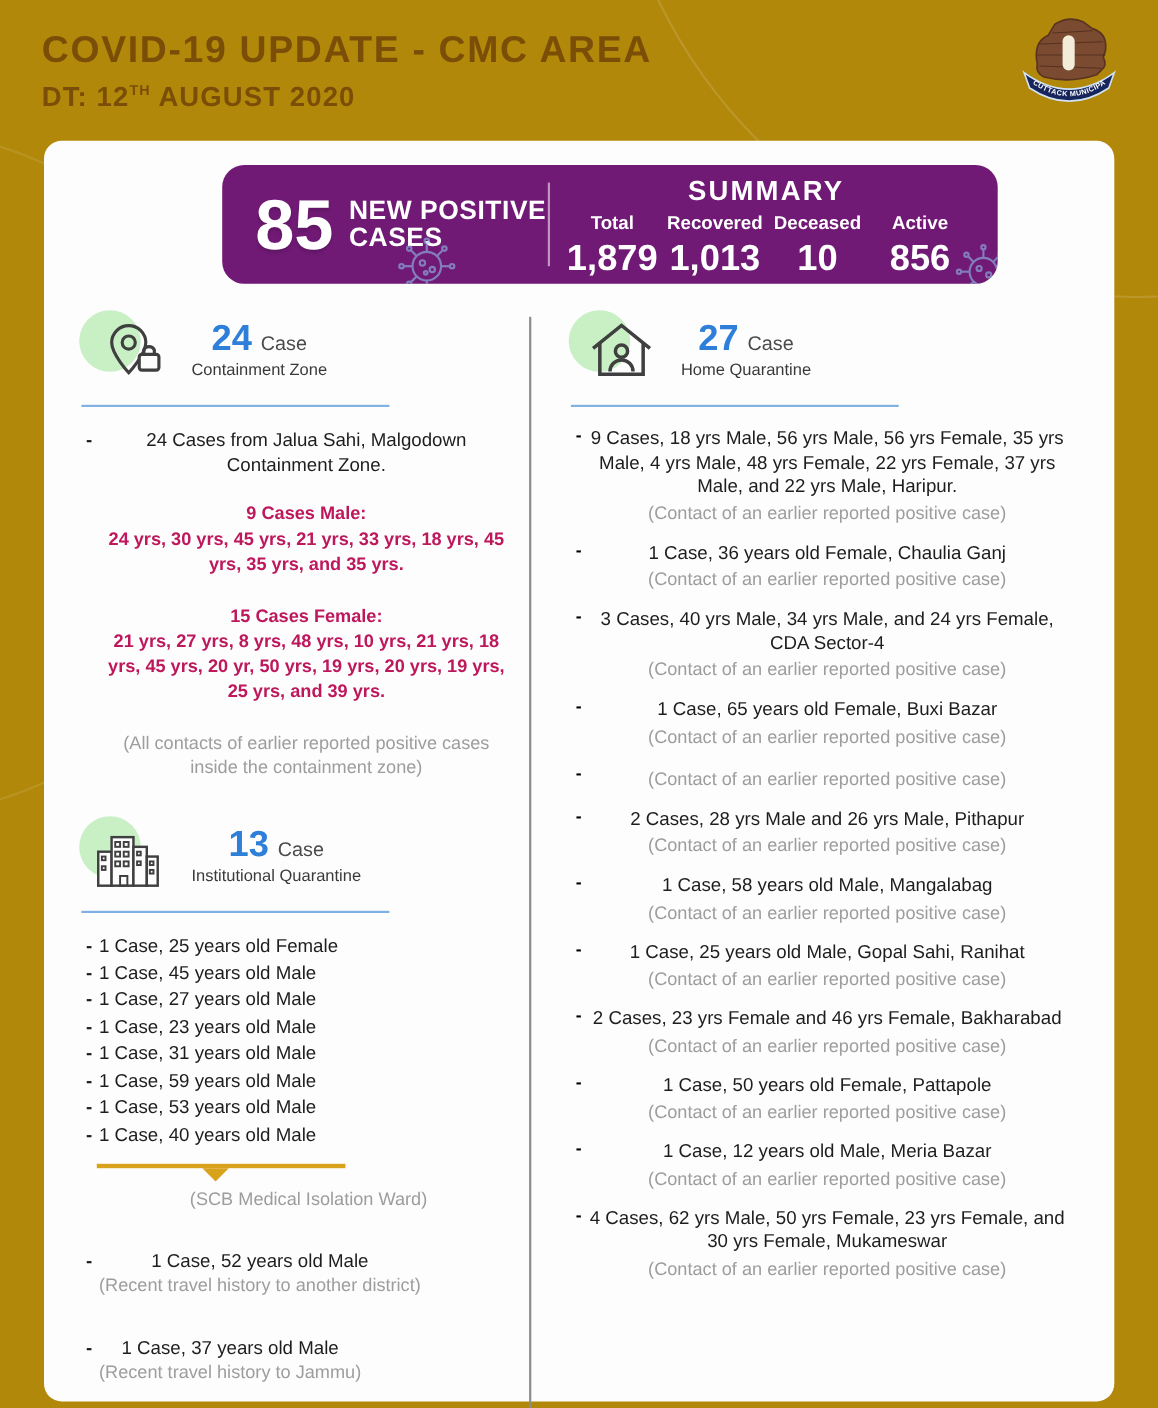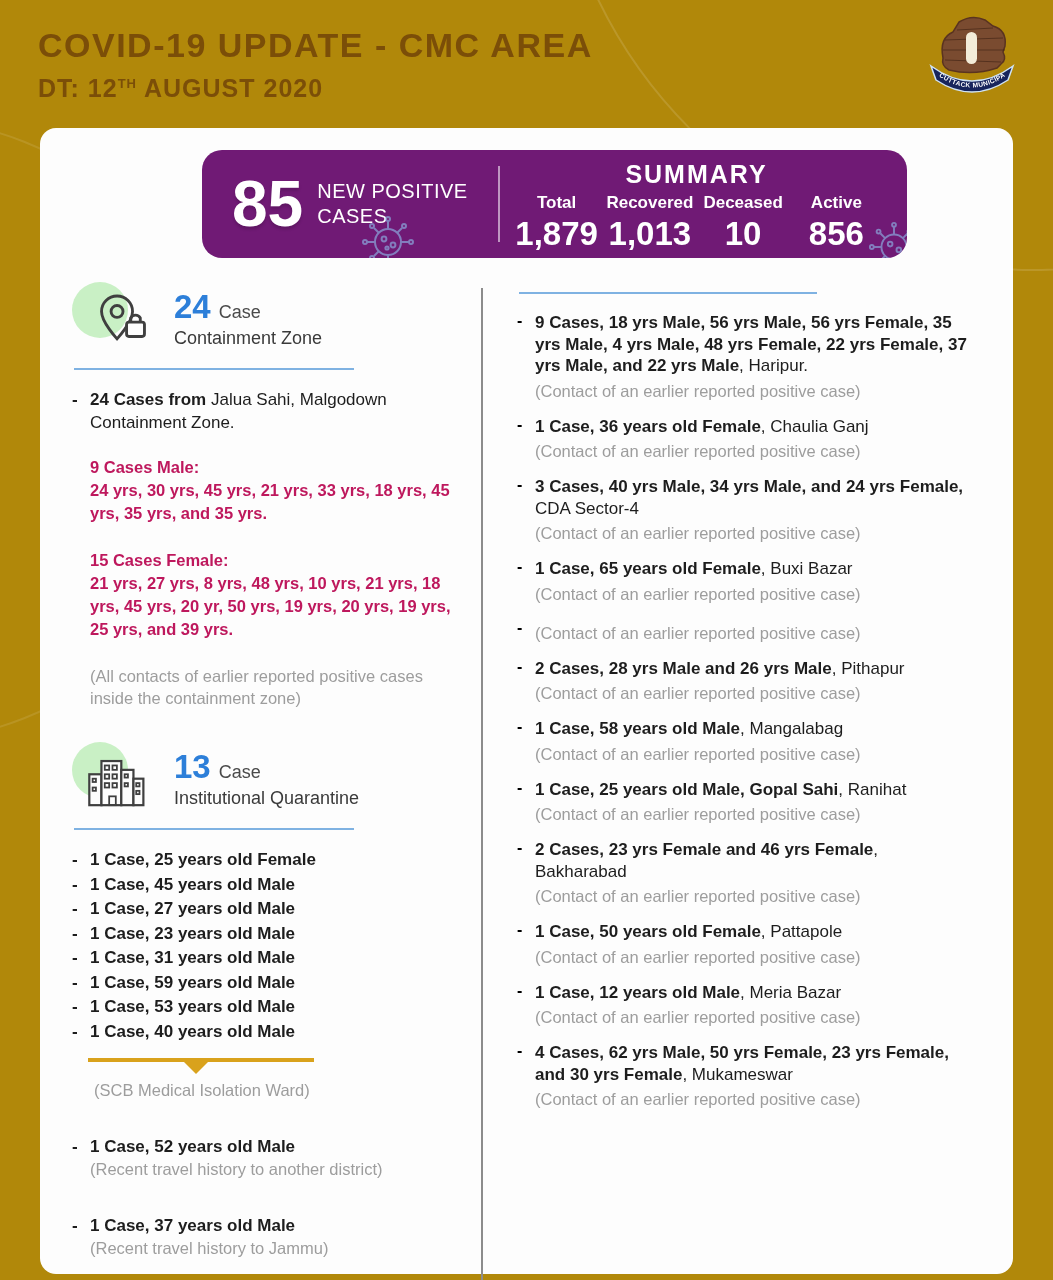--- a/index.html
+++ b/index.html
@@ -33,53 +33,53 @@
   }
 
   
   .banner {
     position: absolute; left: 138px; top: 22px; width: 705px; height: 108px;
     background: #701a75; border-radius: 20px; color: #fff;
     display: flex; overflow: hidden; margin-left: 24px;
   }
   .banner-left { width: 296px; display: flex; align-items: center; padding-left: 30px; position: relative; }
   .big-count { font-size: 64px; font-weight: 700; line-height: 1; text-shadow: 0 3px 3px rgba(0,0,0,.15); }
-  .count-label { margin-left: 14px; font-size: 20px; font-weight: 400; line-height: 25px; letter-spacing: .5px; }
+  .count-label { margin-left: 14px; font-size: 24px; font-weight: 700; line-height: 25px; letter-spacing: .5px; }
   .banner-divider { width: 2px; background: rgba(255,255,255,.55); margin: 16px 0; }
   .banner-right { flex: 1; padding: 10px 24px 0 10px; position: relative; }
   .summary-title { text-align: center; font-size: 25px; font-weight: 700; letter-spacing: 2px; }
   .stats-row { display: flex; margin-top: 4px; }
   .stat { flex: 1; text-align: center; }
   .stat-label { font-size: 17px; font-weight: 700; }
   .stat-value { font-size: 33px; font-weight: 700; margin-top: 2px; }
   .virus { position: absolute; opacity: .6; }
 
   
-  .content { position: absolute; left: 0; top: 146px; width: 100%; bottom: 0; display: flex; }
+  .content { position: absolute; left: 0; top: 146px; width: 100%; bottom: 0; display: flex; text-align: center; }
   .col-left { width: 441px; padding: 8px 14px 0 32px; }
   .col-divider { width: 2px; background: #8C8C8C; margin-top: 14px; height: 1048px; }
   .col-right { flex: 1; padding: 8px 44px 0 34px; }
 
   
   .sec-head { display: flex; align-items: flex-start; }
   .icon-wrap { position: relative; width: 96px; height: 76px; flex: 0 0 auto; }
   .green-dot { position: absolute; left: 0; top: 0; width: 56px; height: 56px; border-radius: 50%; background: #C9F0C5; }
   .icon-wrap svg { position: absolute; left: 20px; top: 8px; }
   .sec-title { margin-left: 6px; padding-top: 6px; }
   .sec-count { font-size: 33px; font-weight: 700; color: #2D7FD9; }
   .sec-count-label { font-size: 18px; color: #4A4A4A; margin-left: 8px; }
-  .sec-name { font-size: 18px; color: #3A3A3A; margin-top: 2px; }
+  .sec-name { font-size: 15px; color: #3A3A3A; margin-top: 2px; }
   .sec-underline { border-bottom: 2px solid #7FB2E2; margin: 10px 0 18px 2px; }
   .u-left { width: 280px; }
   .u-right { width: 298px; }
 
   
   .li { display: flex; font-size: 17px; color: #1D1D1D; }
   .dash { width: 18px; flex: 0 0 auto; font-weight: 700; }
-  .b { font-weight: 700; }
+  .b { font-weight: 400; }
   .case-line { line-height: 24.5px; font-weight: 700; }
   .para { margin-left: 18px; font-size: 16.5px; }
   .note { font-size: 16.5px; color: #9D9D9D; line-height: 21px; }
 
   .intro { margin-bottom: 22px; line-height: 23px; }
   .ages-block { line-height: 23px; font-weight: 700; color: #be185d; margin-bottom: 24px; }
   .contain-note { line-height: 22px; margin-left: 18px; margin-bottom: 33px; }
 
   .gold-sep { position: relative; width: 226px; margin: 14px 0 0 16px; border-top: 4px solid #D9A21C; }
   .gold-tri { position: absolute; left: 96px; top: 0; width: 0; height: 0;
@@ -322,20 +322,37 @@
           <div class="note">(Recent travel history to Jammu)</div>
         </div>
       </div>
 
     </div>
 
     <div class="col-divider"></div>
 
     <div class="col-right">
 
+      <div class="sec-head">
+        <div class="icon-wrap">
+          <div class="green-dot"></div>
+          <svg width="64" height="60" viewBox="0 0 52 48" style="left:16px;top:6px">
+            <g fill="none" stroke="#3F3F3F" stroke-width="2.6">
+              <path d="M5 23 L26 6 L47 23"></path>
+              <path d="M10 19 V42 H42 V19"></path>
+              <circle cx="26" cy="25" r="4.5"></circle>
+              <path d="M17.5 40 a8.5 8.5 0 0 1 17 0"></path>
+            </g>
+          </svg>
+        </div>
+        <div class="sec-title">
+          <div><span class="sec-count">27</span><span class="sec-count-label">Case</span></div>
+          <div class="sec-name">Home Quarantine</div>
+        </div>
+      </div>
       <div class="sec-underline u-right"></div>
 
       <div class="hq-block">
         <span class="dash">-</span>
         <div class="hq-text">
           <div><span class="b">9 Cases, 18 yrs Male, 56 yrs Male, 56 yrs Female, 35 yrs Male, 4 yrs Male, 48 yrs Female, 22 yrs Female, 37 yrs Male, and 22 yrs Male</span><span>, Haripur.</span></div>
           <div class="note hq-note">(Contact of an earlier reported positive case)</div>
         </div>
       </div>
 

